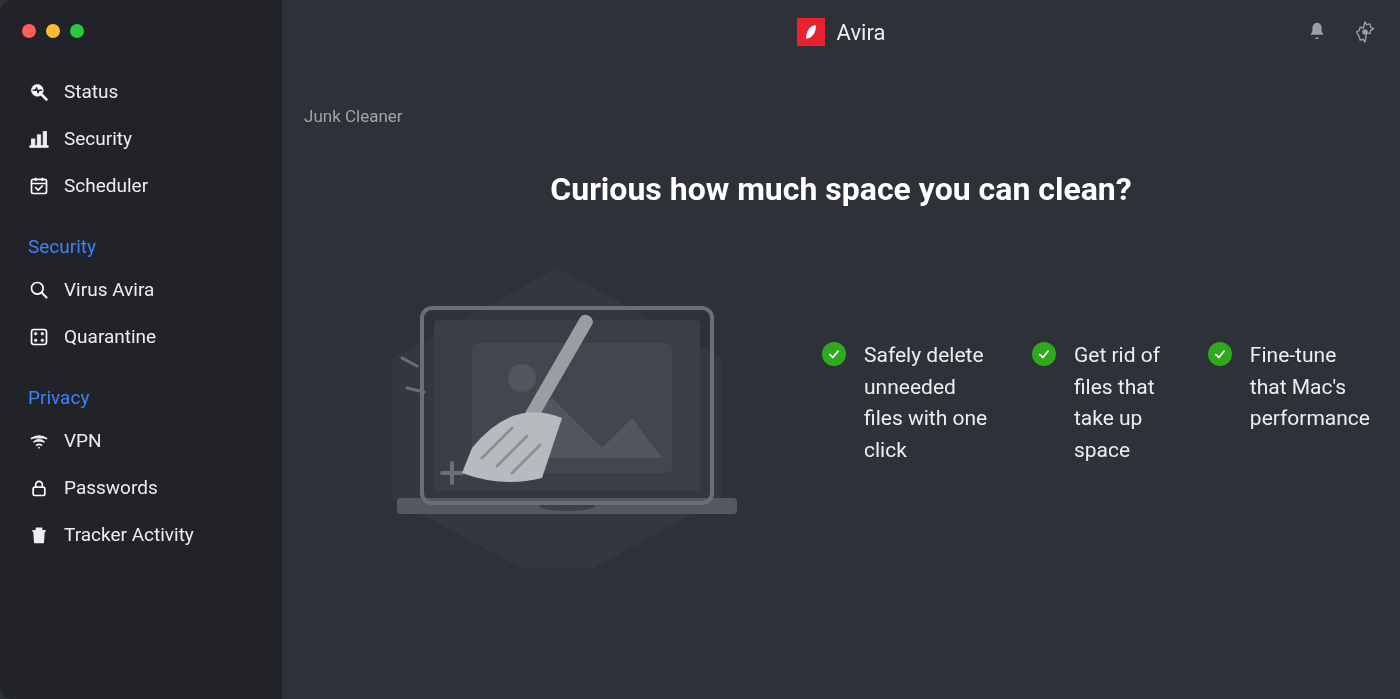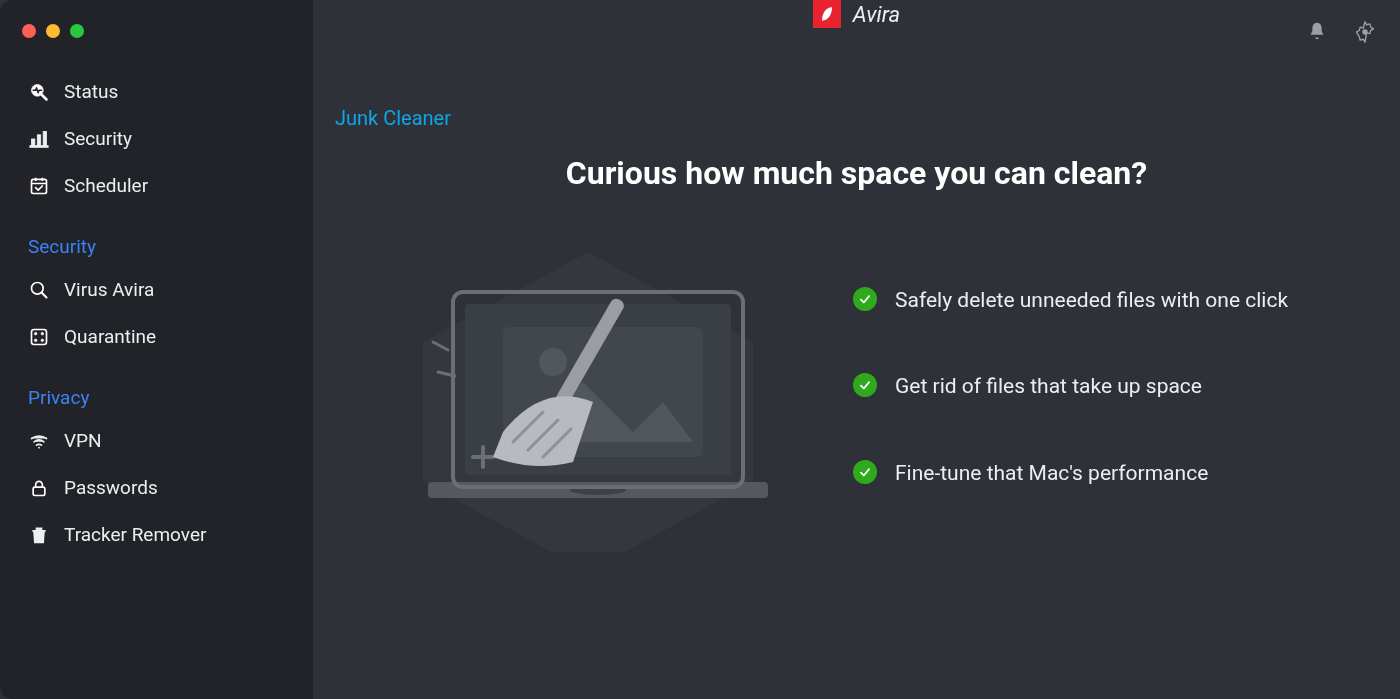--- a/index.html
+++ b/index.html
@@ -13,21 +13,21 @@
     overflow: hidden;
     border-radius: 12px;
   }
   .app {
     display: flex;
     width: 100%;
     height: 100%;
   }
   
   .sidebar {
-    width: 313px;
+    width: 282px;
     background: #212329;
     padding: 16px 0 0 0;
     display: flex;
     flex-direction: column;
     border-top-left-radius: 12px;
     border-bottom-left-radius: 12px;
   }
   .traffic-lights {
     display: flex;
     gap: 10px;
@@ -65,24 +65,23 @@
   .main {
     flex: 1;
     position: relative;
     background: #2e3238;
     border-top-right-radius: 12px;
     border-bottom-right-radius: 12px;
   }
   .topbar {
     height: 64px;
     display: flex;
-    align-items: flex-start;
+    align-items: center;
     justify-content: center;
     position: relative;
-    font-style: italic;
   }
   .brand {
     display: flex; align-items: center; gap: 12px;
   }
   .brand-logo {
     width: 28px; height: 28px; background: #e8222e;
     display: flex; align-items: center; justify-content: center;
     color: #fff;
   }
   .brand-logo svg { width: 20px; height: 20px; fill: #fff; }
@@ -91,51 +90,51 @@
   .topbar-right {
     position: absolute; right: 24px; top: 0; bottom: 0;
     display: flex; align-items: center; gap: 26px;
     color: #9aa0a7;
   }
   .top-icon { cursor: pointer; width: 22px; height: 22px; display:flex; align-items:center; justify-content:center;}
   .top-icon svg { width: 22px; height: 22px; fill: #9aa0a7; }
 
   .breadcrumb {
     padding: 42px 0 0 22px;
-    font-size: 20px;
-    color: #0ea5e9;
+    font-size: 17px;
+    color: #a3a3a3;
   }
 
   .headline {
     text-align: center;
     font-size: 32px;
     font-weight: 700;
     color: #fff;
-    margin-top: 24px;
+    margin-top: 44px;
   }
 
   .content-row {
     display: flex;
     align-items: center;
     padding: 40px 30px 0 30px;
     gap: 10px;
   }
 
   .illustration {
     width: 490px;
     height: 320px;
     position: relative;
     display:flex; align-items:center; justify-content:center;
   }
 
   .benefits {
     flex: 1;
     display: flex;
-    flex-direction: column;
-    gap: 55px;
+    flex-direction: row;
+    gap: 38px;
     padding-left: 10px;
     margin-top: -10px;
   }
   .benefit {
     display: flex;
     align-items: flex-start;
     gap: 18px;
   }
   .check {
     width: 24px; height: 24px; border-radius: 50%;
@@ -244,21 +243,21 @@
     <div class="side-item">
       <span class="icon">
         <svg viewBox="0 0 24 24" fill="none" stroke="#fff" stroke-width="2">
             <path d="M4 7 H20"></path>
             <path d="M6 7 L7 21 H17 L18 7"></path>
             <path d="M9 4 H15 V7 H9 Z"></path>
             <line x1="10" y1="11" x2="10" y2="18"></line>
             <line x1="14" y1="11" x2="14" y2="18"></line>
           </svg>
       </span>
-      <span>Tracker Remover</span>
+      <span>Tracker Activity</span>
     </div>
   </aside>
 
   <main class="main">
     <div class="topbar">
       <div class="brand">
         <div class="brand-logo">
           <svg viewBox="0 0 24 24">
               <path d="M6 20 C6 12 10 4 18 4 C18 12 14 20 6 20 Z" fill="#fff"></path>
             </svg>

